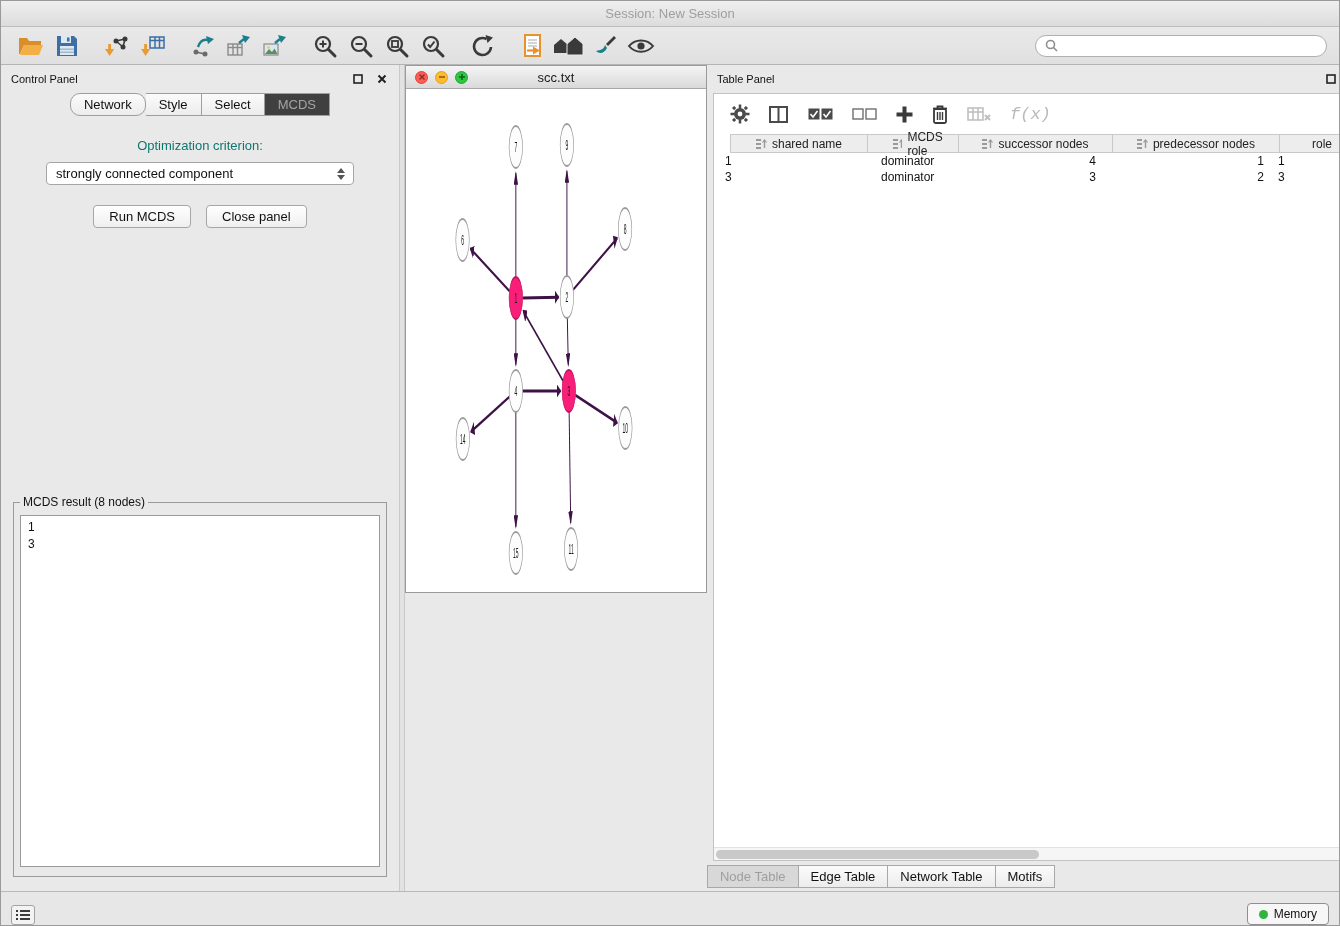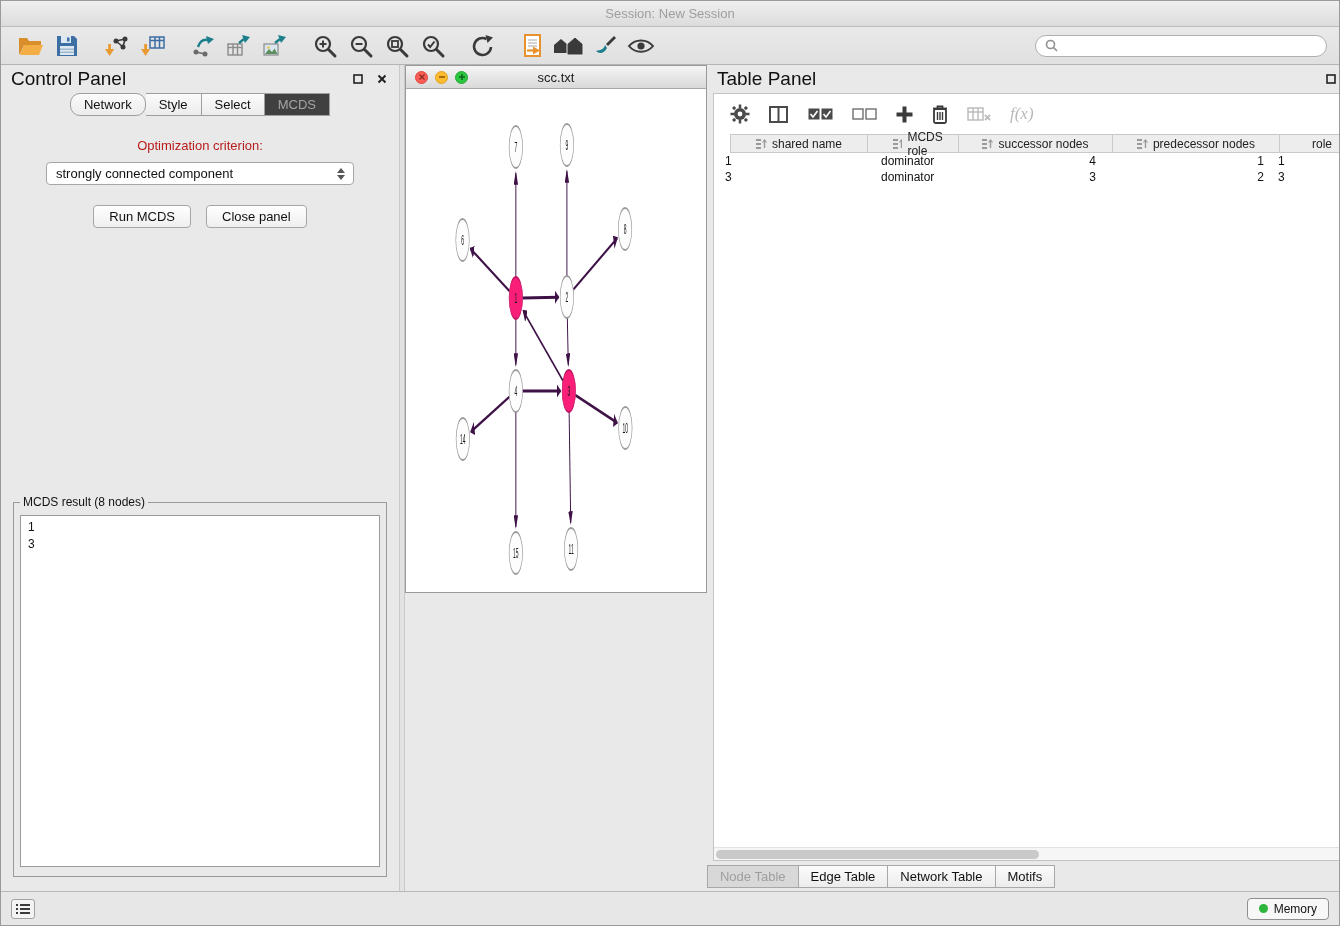--- a/index.html
+++ b/index.html
@@ -15,29 +15,29 @@
   .tb-sep { width:14px; flex:0 0 auto; }
   .search { margin-left:auto; width:292px; height:22px; background:#fff; border:1px solid #b0b0b0; border-radius:11px; display:flex; align-items:center; gap:5px; padding:0 9px; }
   .search input { border:none; outline:none; background:transparent; flex:1; font-size:12px; font-family:"Liberation Sans",sans-serif; }
 
   
   .main { flex:1; display:flex; min-height:0; }
   .v-splitter { width:6px; background:#e2e2e2; border-left:1px solid #c9c9c9; border-right:1px solid #c9c9c9; flex:0 0 auto; }
 
   
   .control-panel { width:398px; flex:0 0 auto; display:flex; flex-direction:column; background:#e9e9e9; }
-  .panel-header { height:28px; display:flex; align-items:center; padding:0 10px; font-size:19px; color:#111; flex:0 0 auto; }
+  .panel-header { height:28px; display:flex; align-items:center; padding:0 10px; font-size:11px; color:#111; flex:0 0 auto; }
   .panel-header .ph-icons { margin-left:auto; display:flex; gap:10px; align-items:center; }
   .ph-icon { display:flex; align-items:center; justify-content:center; width:14px; height:14px; }
   .cp-tabs { display:flex; justify-content:center; flex:0 0 auto; }
   .cp-tab { border:1px solid #9e9e9e; border-left:none; padding:3px 13px; font-size:13px; background:linear-gradient(#fbfbfb,#ececec); color:#111; }
   .cp-tab:first-child { border-left:1px solid #9e9e9e;border-radius:10px; }
   .cp-tab.selected { background:#404040; color:#a3a3a3; }
   .cp-body { flex:1; display:flex; flex-direction:column; align-items:center; padding-top:22px; min-height:0; }
-  .opt-label { font-size:13px; color:#b91c1c; }
+  .opt-label { font-size:13px; color:#0f766e; }
   .dropdown { width:308px; height:23px; margin-top:9px; background:#fff; border:1px solid #a6a6a6; border-radius:4px; display:flex; align-items:center; padding-left:9px; font-size:13px; color:#111; }
   .dd-arrows { margin-left:auto; margin-right:8px; display:flex; flex-direction:column; gap:2px; }
   .tri-up { width:0; height:0; border-left:4px solid transparent; border-right:4px solid transparent; border-bottom:5px solid #555; }
   .tri-down { width:0; height:0; border-left:4px solid transparent; border-right:4px solid transparent; border-top:5px solid #555; }
   .btn-row { display:flex; gap:15px; margin-top:20px; }
   .btn { padding:3px 15px; font-size:13px; background:linear-gradient(#ffffff,#efefef); border:1px solid #a6a6a6; border-radius:4px; color:#111; }
   .mcds-group { margin-top:auto; margin-bottom:14px; width:374px; height:382px; border:1px solid #9a9a9a; padding:6px; }
   .mcds-group legend { font-size:12px; padding:0 3px; color:#111; }
   .result-box { width:100%; height:352px; background:#fff; border:1px solid #9a9a9a; font-size:12px; line-height:1.4; padding:3px 7px; white-space:pre-line; overflow:hidden; color:#111; }
 
@@ -54,39 +54,39 @@
   .light.green { background:#2bc840; border:1px solid #23a534; }
   .net-title { position:absolute; left:0; right:0; text-align:center; font-size:13px; color:#1a1a1a; }
   .net-canvas { flex:1; min-height:0; }
   .net-canvas svg { width:100%; height:100%; display:block; }
 
   
   .table-panel { flex:1; display:flex; flex-direction:column; background:#e9e9e9; min-height:0; }
   .tp-main { flex:1; margin:0 6px; background:#fff; border:1px solid #c3c3c3; display:flex; flex-direction:column; min-height:0; }
   .tp-toolbar { height:40px; flex:0 0 auto; display:flex; align-items:center; gap:19px; padding:0 16px; }
   .tp-tool { display:flex; align-items:center; justify-content:center; }
-  .fx-label { font-family:Liberation Serif, serif; font-style:italic; font-size:17px; color:#b9b9b9; }
+  .fx-label { font-family:Liberation Mono, monospace; font-style:italic; font-size:17px; color:#b9b9b9; }
   .tbl { margin-left:4px; flex:0 0 auto; }
   .thead { display:flex; }
   .th { height:19px; background:#ededed; border:1px solid #c9c9c9; margin-left:-1px; display:flex; align-items:center; justify-content:center; gap:5px; font-size:12px; color:#222; }
   .th:first-child { margin-left:12px;align-items:center; }
   .tr { display:flex; height:16px; align-items:center; font-size:12px; color:#111; }
   .td { padding:0 7px; overflow:hidden; white-space:nowrap; }
   .td.right { text-align:right; }
   .col0 { width:138px; } .col1 { width:92px;padding-left:25px; } .col2 { width:155px; } .col3 { width:168px; } .col4 { width:86px; }
   .tbl-filler { flex:1; }
   .h-scroll { height:13px; flex:0 0 auto; background:#f6f6f6; border-top:1px solid #e2e2e2; display:flex; align-items:center; padding:0 2px; }
   .h-thumb { width:50%; height:9px; background:#c9c9c9; border-radius:5px; }
   .tp-tabs { height:30px; flex:0 0 auto; display:flex; justify-content:flex-start; align-items:center; }
   .tp-tab { border:1px solid #a8a8a8; border-left:none; padding:3px 12px; font-size:13px; background:linear-gradient(#fbfbfb,#ececec); color:#111; }
   .tp-tab:first-child { border-left:1px solid #a8a8a8; }
   .tp-tab.selected { background:#d8d8d8; color:#9e9e9e; }
 
   
-  .statusbar { height:34px; flex:0 0 auto; background:#e7e7e7; border-top:1px solid #b8b8b8; display:flex; align-items:center; padding:0 10px; }
+  .statusbar { height:34px; flex:0 0 auto; background:#e7e7e7; border-top:1px solid #b8b8b8; display:flex; align-items:flex-end; padding:0 10px; }
   .status-list-btn { width:24px; height:20px; border:1px solid #a3a3a3; border-radius:3px; background:#f3f3f3; display:flex; align-items:center; justify-content:center; }
   .memory-btn { margin-left:auto; display:flex; align-items:center; gap:6px; border:1px solid #8f8f8f; border-radius:4px; background:#f7f7f7; padding:3px 11px; font-size:12px; color:#111; }
   .mem-dot { width:9px; height:9px; border-radius:50%; background:#2eb53c; }
 </style>
 </head>
 <body>
 
 <div class="app">
 
   <div class="titlebar">

